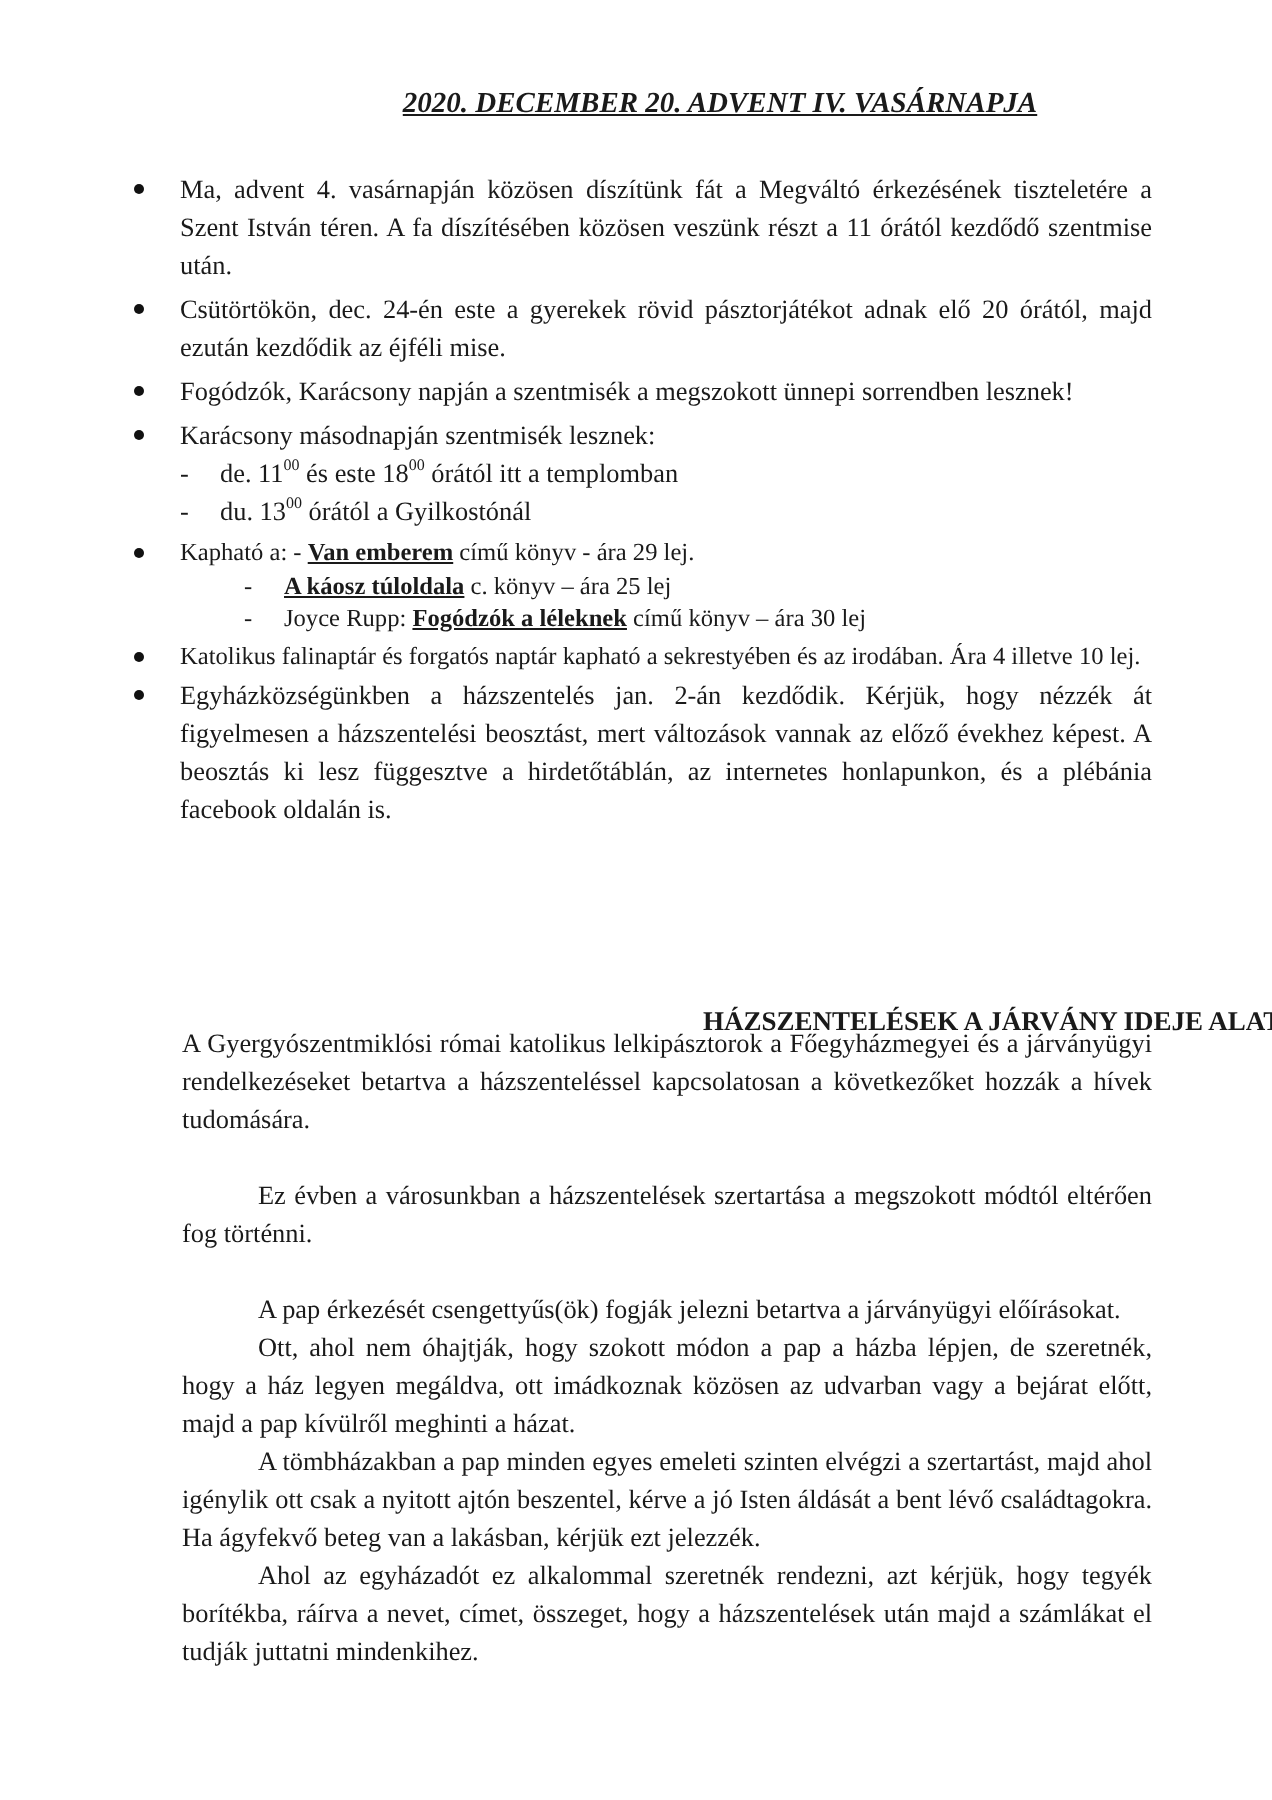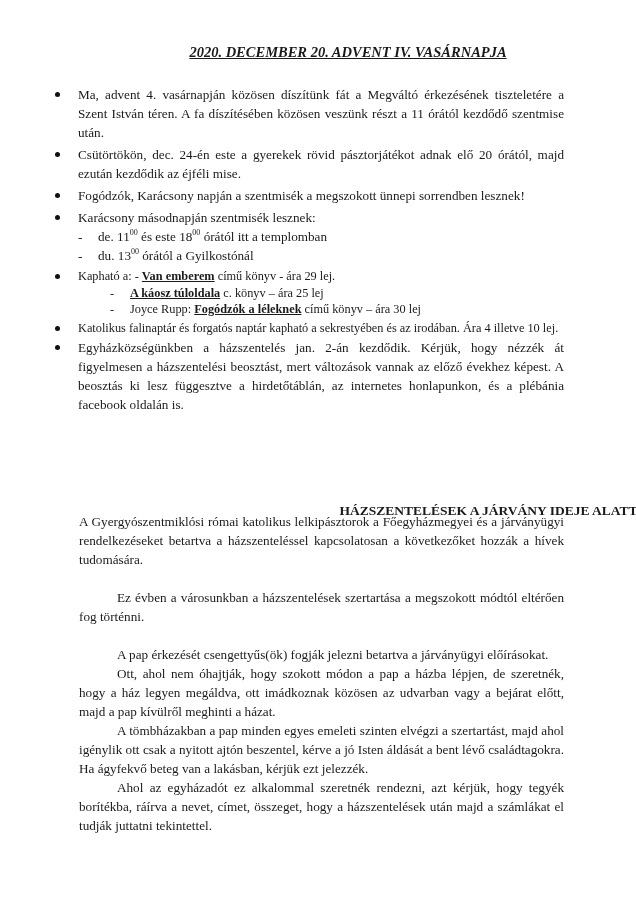--- a/index.html
+++ b/index.html
@@ -1,21 +1,21 @@
 <!DOCTYPE html>
 <html><head>
 <meta charset="utf-8">
 <style>
   html, body { margin: 0; padding: 0; background: #ffffff; }
   body {
     width: 636px; height: 900px; position: relative; overflow: hidden;
     font-family: "Liberation Serif", "DejaVu Serif", serif;
     color: #1a1a1a;
   }
-  .page { position: absolute; left: 4px; top: 0; width: 562px; height: 900px; }
+  .page { position: absolute; left: 16px; top: 0; width: 562px; height: 900px; }
   .title {
     position: absolute; left: 0; width: 636px; top: 44px;
     text-align: center; padding-left: 52px; box-sizing: border-box;
     font-weight: bold; font-style: italic; text-decoration: underline;
     font-size: 14.5px; letter-spacing: 0px;
   }
   .bullets {
     position: absolute; left: 74px; top: 85px; width: 486px;
     font-size: 13.2px; line-height: 19px;
   }
@@ -81,16 +81,16 @@
   </div>
 
   <div class="section-title">HÁZSZENTELÉSEK A JÁRVÁNY IDEJE ALATT.</div>
 
   <div class="body2">
     <p>A Gyergyószentmiklósi római katolikus lelkipásztorok a Főegyházmegyei és a járványügyi rendelkezéseket betartva a házszenteléssel kapcsolatosan a következőket hozzák a hívek tudomására.</p>
     <p class="ind gap">Ez évben a városunkban a házszentelések szertartása a megszokott módtól eltérően fog történni.</p>
     <p class="ind gap">A pap érkezését csengettyűs(ök) fogják jelezni betartva a járványügyi előírásokat.</p>
     <p class="ind"><span>Ott, ahol nem óhajtják, hogy </span><b>szokott módon</b><span> a pap a házba lépjen, de szeretnék, hogy a ház legyen megáldva, ott imádkoznak közösen az udvarban vagy a bejárat előtt, majd a pap kívülről meghinti a házat.</span></p>
     <p class="ind">A tömbházakban a pap minden egyes emeleti szinten elvégzi a szertartást, majd ahol igénylik ott csak a nyitott ajtón beszentel, kérve a jó Isten áldását a bent lévő családtagokra. Ha ágyfekvő beteg van a lakásban, kérjük ezt jelezzék.</p>
-    <p class="ind">Ahol az egyházadót ez alkalommal szeretnék rendezni, azt kérjük, hogy tegyék borítékba, ráírva a nevet, címet, összeget, hogy a házszentelések után majd a számlákat el tudják juttatni tekintettel.</p>
+    <p class="ind">Ahol az egyházadót ez alkalommal szeretnék rendezni, azt kérjük, hogy tegyék borítékba, ráírva a nevet, címet, összeget, hogy a házszentelések után majd a számlákat el tudják juttatni mindenkihez.</p>
   </div>
 
 </div>
 
 </body></html>

